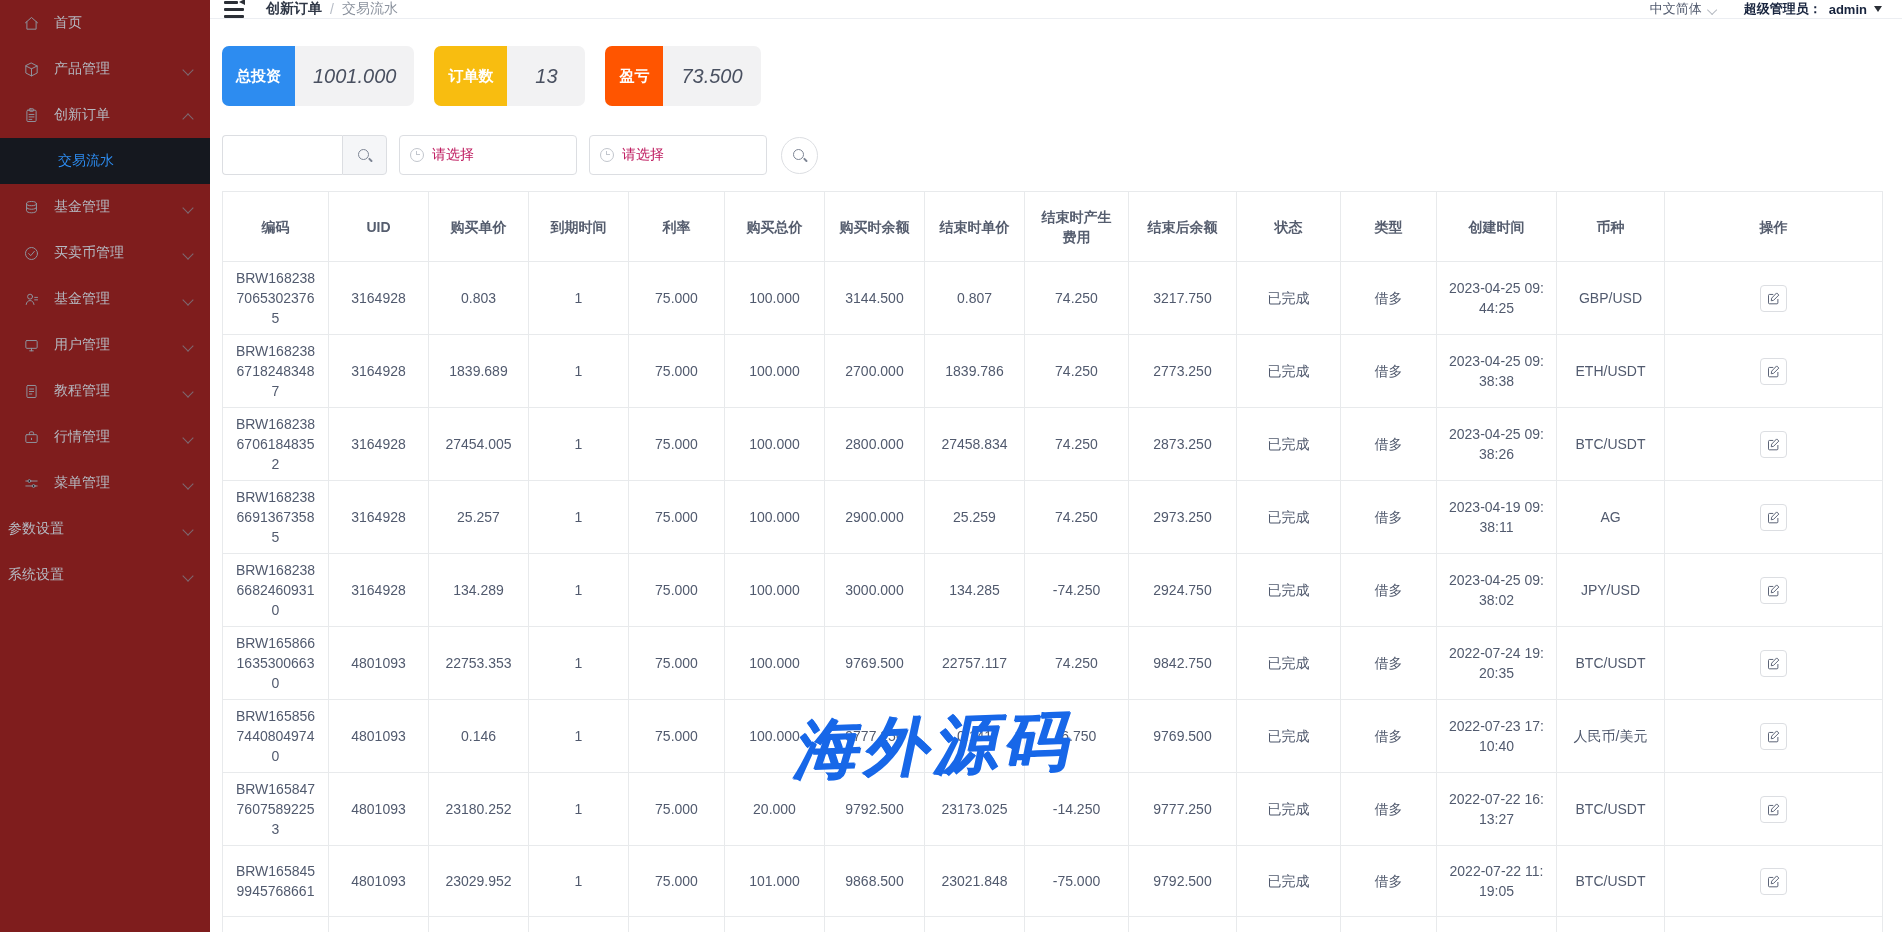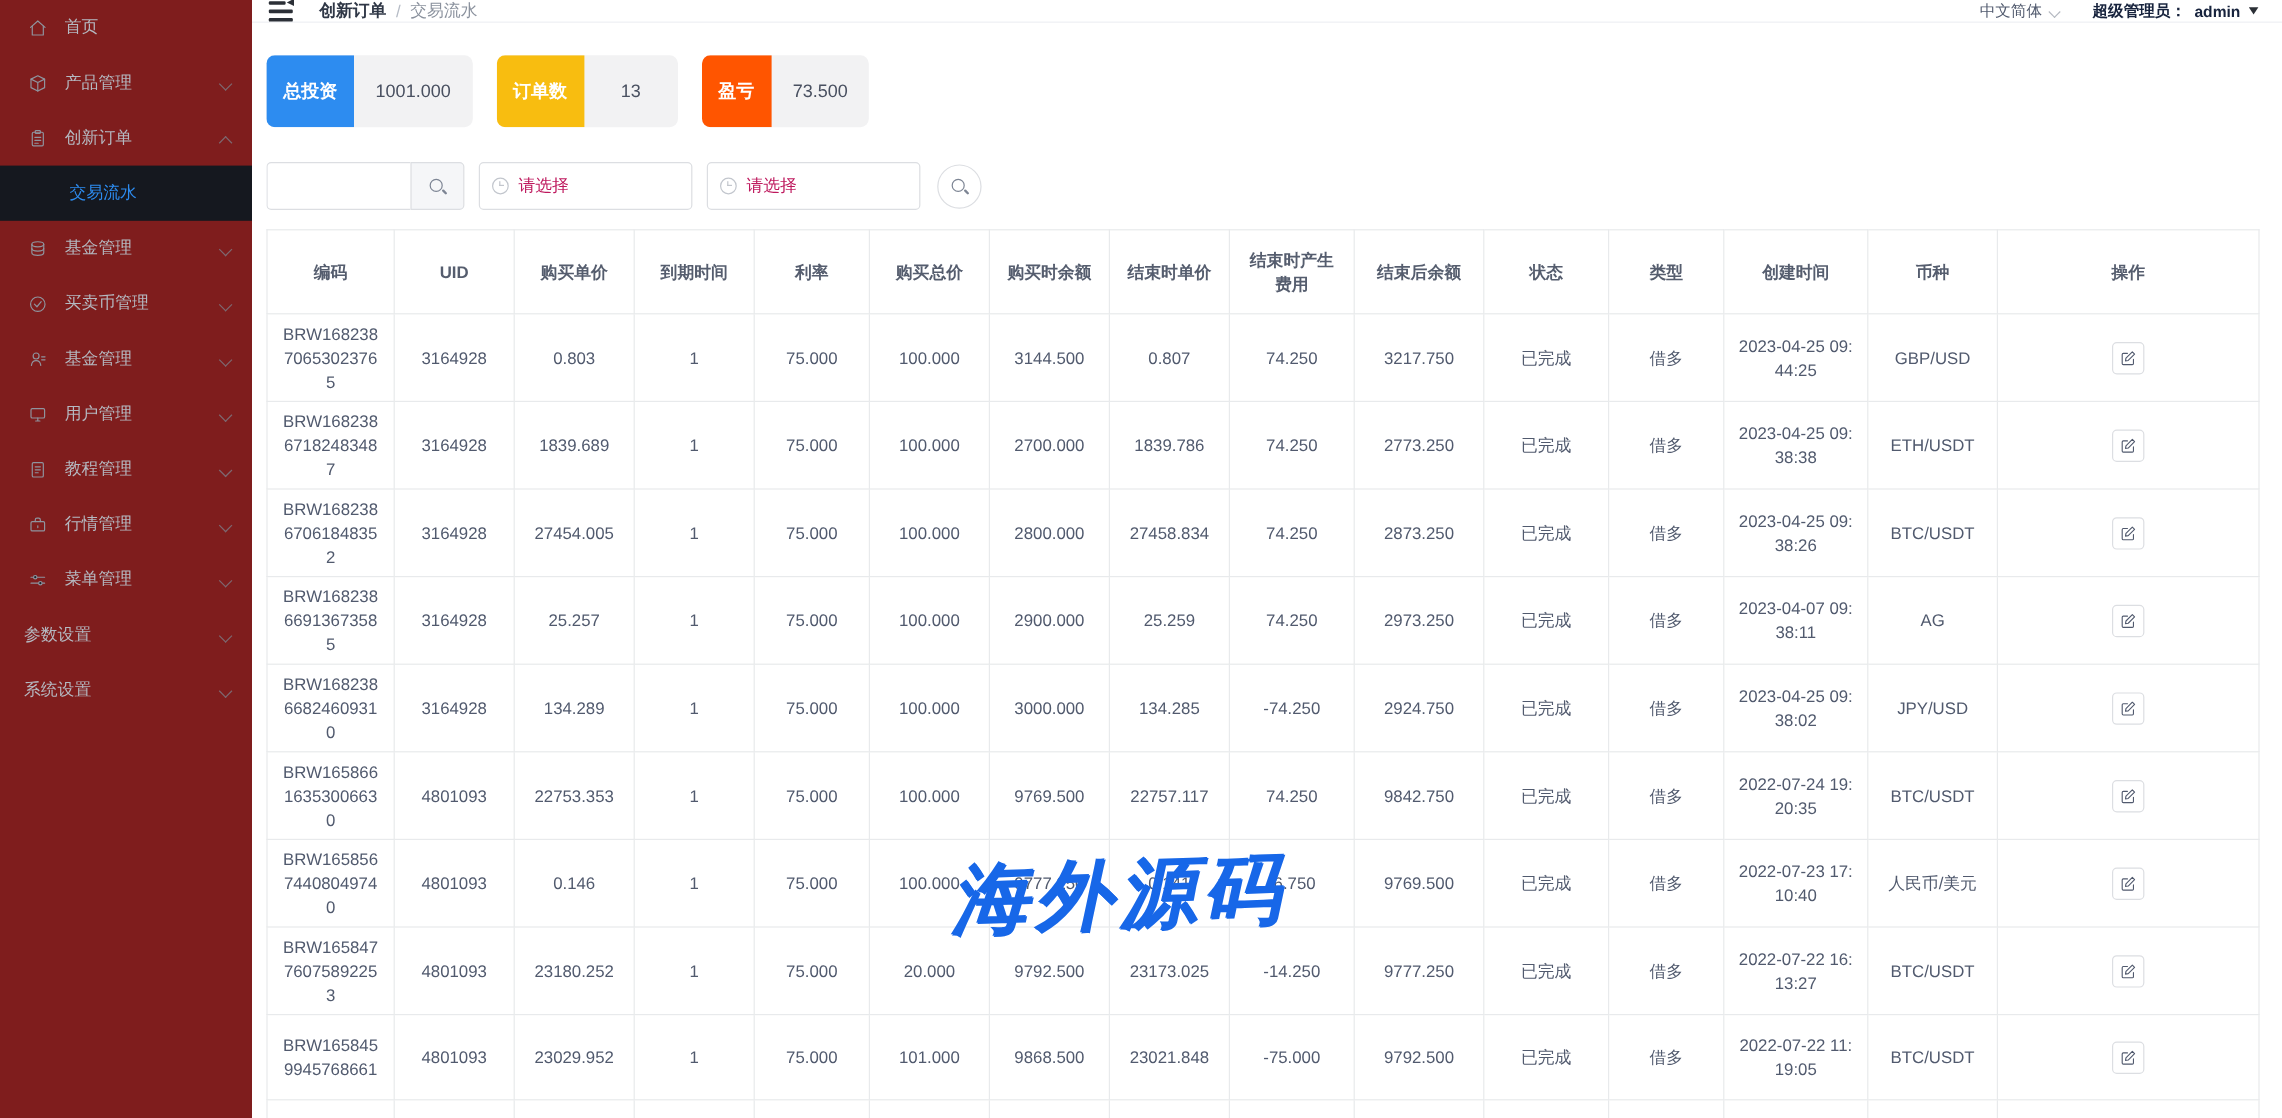--- a/index.html
+++ b/index.html
@@ -6,21 +6,21 @@
   html,body { width:1902px; height:932px; overflow:hidden;
     font-family:"Liberation Sans","DejaVu Sans",sans-serif; background:#fff; }
   .app { display:flex; width:1902px; height:932px; }
 
   
   .sidebar { width:210px; height:932px; background:#7f1d1d; flex:0 0 210px; padding-top:0; }
   .side-item { height:46px; display:flex; align-items:center; padding:0 16px 0 22px;
     color:#b5b9c1; font-size:14px; cursor:pointer; position:relative; }
   .side-item .micon { width:18px; height:18px; margin-right:14px; flex:0 0 18px; display:flex; align-items:center; justify-content:center; }
   .side-item .micon svg { width:17px; height:17px; stroke:#8f949e; fill:none; stroke-width:1.4; stroke-linecap:round; stroke-linejoin:round; }
-  .side-item.noicon { padding-left:20px;gap:30px; }
+  .side-item.noicon { padding-left:8px;gap:30px; }
   .side-item .lbl { flex:1; white-space:nowrap; }
   .chev { width:10px; height:10px; position:relative; opacity:.75; }
   .chev::before { content:""; position:absolute; left:0; top:2px; width:7px; height:7px;
     border-right:1.5px solid #7d828d; border-bottom:1.5px solid #7d828d; transform:rotate(45deg); }
   .chev.up::before { transform:rotate(-135deg); top:5px; }
   .side-sub { height:46px; display:flex; align-items:center; background:#15181f;
     color:#2d8cf0; font-size:14px; padding-left:58px; cursor:pointer; }
 
   
   .main { flex:1; display:flex; flex-direction:column; background:#fff; min-width:0; }
@@ -43,21 +43,21 @@
   .lang .chev::before{ border-color:#9aa0ab; }
   .admin { font-size:13px; color:#17233d; font-weight:bold; cursor:pointer; display:flex; align-items:center; gap:7px; }
   .admin .caret { width:0; height:0; border-left:4.5px solid transparent; border-right:4.5px solid transparent; border-top:6px solid #2b2f36; }
 
   .content { position:relative; flex:1; padding:27px 12px 0 12px; background:#fff; }
 
   
   .cards { display:flex; gap:20px; }
   .card { height:60px; display:flex; border-radius:7px; overflow:hidden; background:#f2f2f3; }
   .card .tag { color:#fff; font-size:15px; font-weight:bold; display:flex; align-items:center; padding:0 14px; }
-  .card .val { font-size:15px; color:#495060; display:flex; align-items:center; justify-content:center; padding:0 18px; min-width:78px; }
+  .card .val { font-size:20px; color:#495060; display:flex; align-items:center; justify-content:center; padding:0 18px; min-width:78px;font-style:italic; }
 
   
   .filters { margin-top:29px; display:flex; align-items:center; }
   .igroup { display:flex; height:40px; }
   .igroup input { width:120px; height:40px; border:1px solid #dcdee2; border-right:none;
     border-radius:4px 0 0 4px; outline:none; padding:0 10px; font-size:14px; color:#515a6e; }
   .igroup .addon { width:45px; height:40px; border:1px solid #dcdee2; border-radius:0 4px 4px 0;
     background:#f5f6f8; display:flex; align-items:center; justify-content:center; cursor:pointer; }
   .dinput { width:178px; height:40px; border:1px solid #dcdee2; border-radius:4px; margin-left:12px;
     display:flex; align-items:center; padding:0 10px; gap:8px; background:#fff; cursor:pointer; }
@@ -399,21 +399,21 @@
                 <td class="">25.257</td>
                 <td class="">1</td>
                 <td class="">75.000</td>
                 <td class="">100.000</td>
                 <td class="">2900.000</td>
                 <td class="">25.259</td>
                 <td class="pos">74.250</td>
                 <td class="">2973.250</td>
                 <td class="">已完成</td>
                 <td class="">借多</td>
-                <td class="">2023-04-07 09:38:11</td>
+                <td class="">2023-04-19 09:38:11</td>
                 <td class="">AG</td>
                 <td>
      <span class="editbtn">
        <svg viewBox="0 0 24 24">
          <path d="M19 13.5V19a1.5 1.5 0 0 1-1.5 1.5h-12A1.5 1.5 0 0 1 4 19V7a1.5 1.5 0 0 1 1.5-1.5H11"></path>
          <path d="M17.5 3.5l3 3L12 15l-3.6.6.6-3.6z"></path>
        </svg>
      </span>
    </td>
               </tr>

